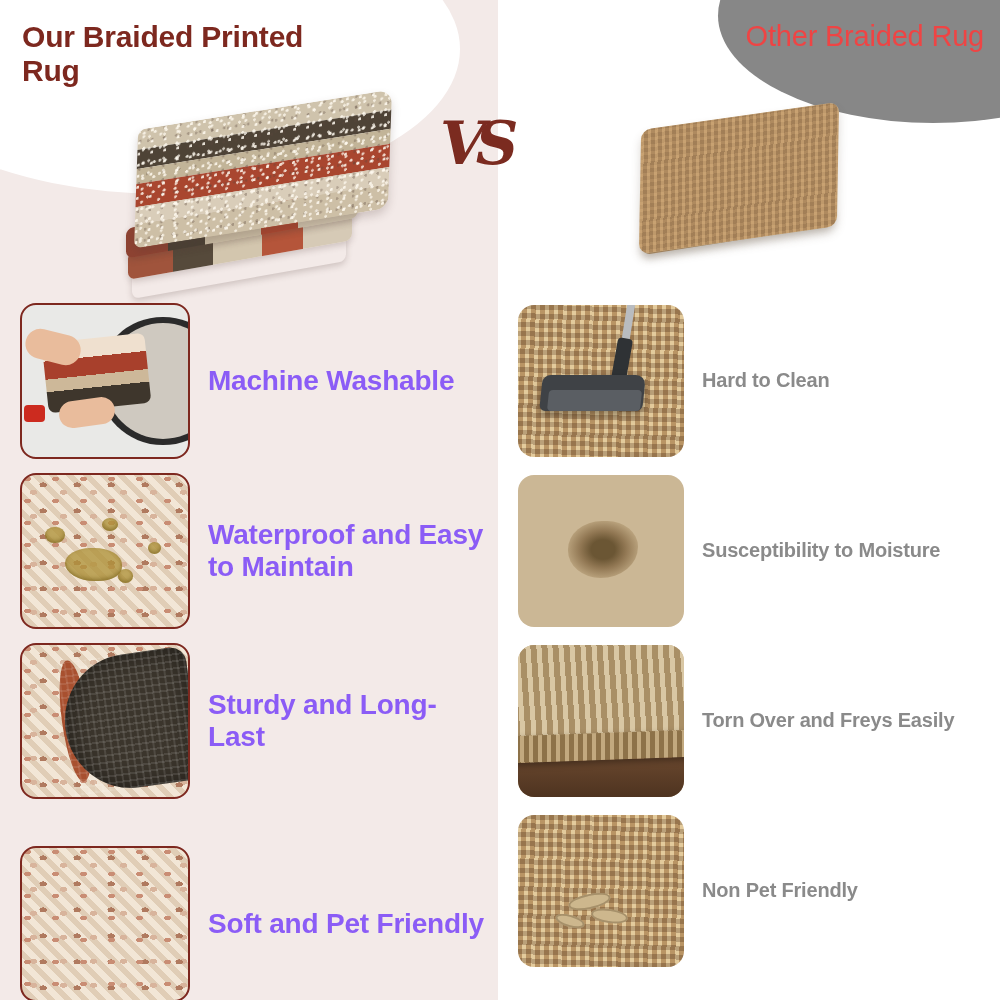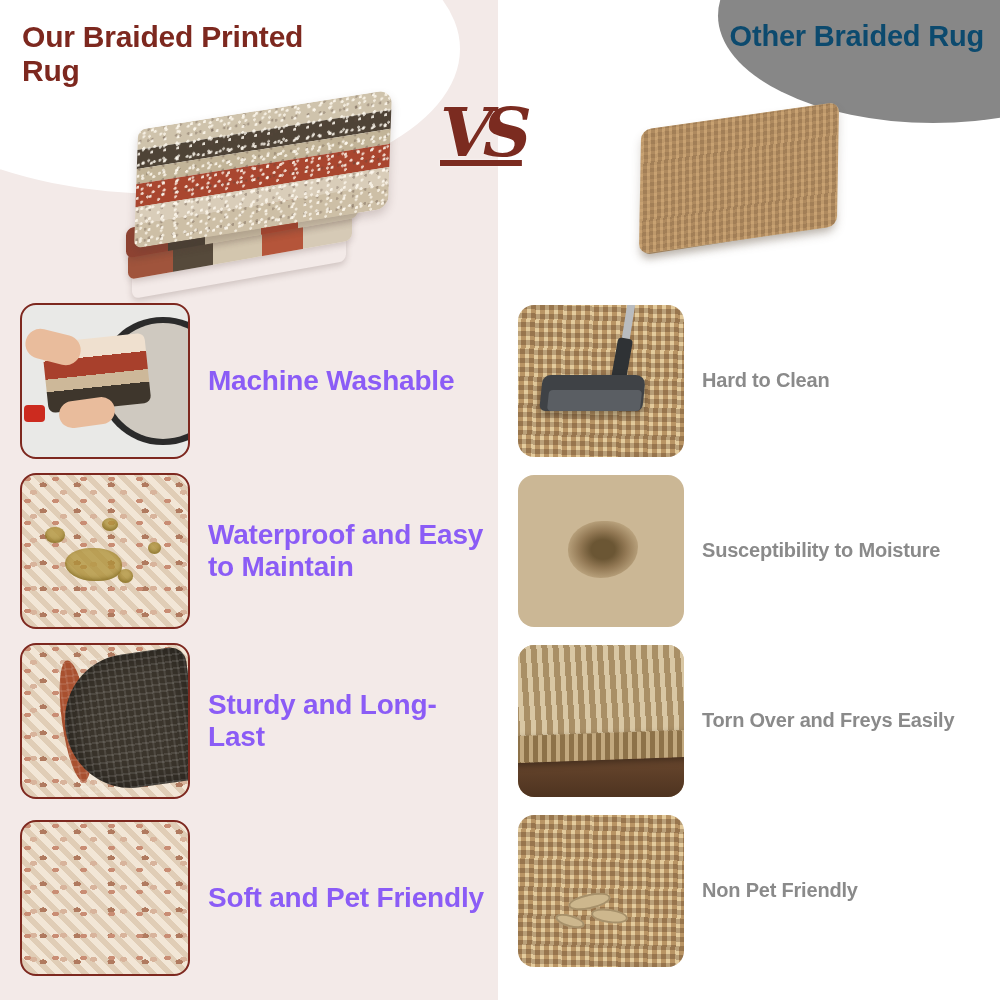--- a/index.html
+++ b/index.html
@@ -24,33 +24,32 @@
     position:absolute;left:718px;top:-92px;width:430px;height:215px;
     background:#878787;border-radius:50%;
   }
   .title-left{
     position:absolute;left:22px;top:20px;width:300px;
     color:#7d281f;font-size:30px;font-weight:bold;line-height:1.12;
     letter-spacing:-0.2px;
   }
   .title-right{
     position:absolute;left:700px;top:20px;width:284px;
-    color:#0c4a6e;font-size:29px;font-weight:bold;line-height:1.15;
+    color:#ef4444;font-size:29px;font-weight:normal;line-height:1.15;
     text-align:right;letter-spacing:-0.2px;
   }
 
   
   .vs{
-    position:absolute;left:440px;top:80px;width:130px;height:104px;
+    position:absolute;left:440px;top:92px;width:130px;height:104px;
     color:#7b2b20;font-family:"DejaVu Serif", serif;
-    font-size:68px;font-weight:bold;font-style:italic;
+    font-size:59px;font-weight:bold;font-style:italic;
     line-height:104px;letter-spacing:-10px;
     white-space:nowrap;
     text-shadow:0 0 2px rgba(255,255,255,0.6);
-    text-decoration:underline;
   }
 
   
   .hero-left{position:absolute;left:118px;top:104px;width:288px;height:190px;}
   .hero-right{position:absolute;left:636px;top:108px;width:208px;height:150px;}
 
   
   .rug-stack{position:absolute;inset:0;}
   .rug-top{
     position:absolute;left:18px;top:6px;width:254px;height:118px;
@@ -286,21 +285,21 @@
       <div class="art">
         <div class="rug-back-edge"></div>
         <div class="rug-back">
             <div class="rug-back-grid"></div>
           </div>
       </div>
     </div>
     <div class="label label-left">Sturdy and Long-Last</div>
   </div>
 
-  <div class="row row-left" style="top:822px">
+  <div class="row row-left" style="top:848px">
     <div class="thumb thumb-left braid-tex">
       <div class="art"></div>
     </div>
     <div class="label label-left">Soft and Pet Friendly</div>
   </div>
 
   <div class="row row-right" style="top:305px">
     <div class="thumb thumb-right jute-tex">
       <div class="art">
         <div class="vac-pipe"></div>

